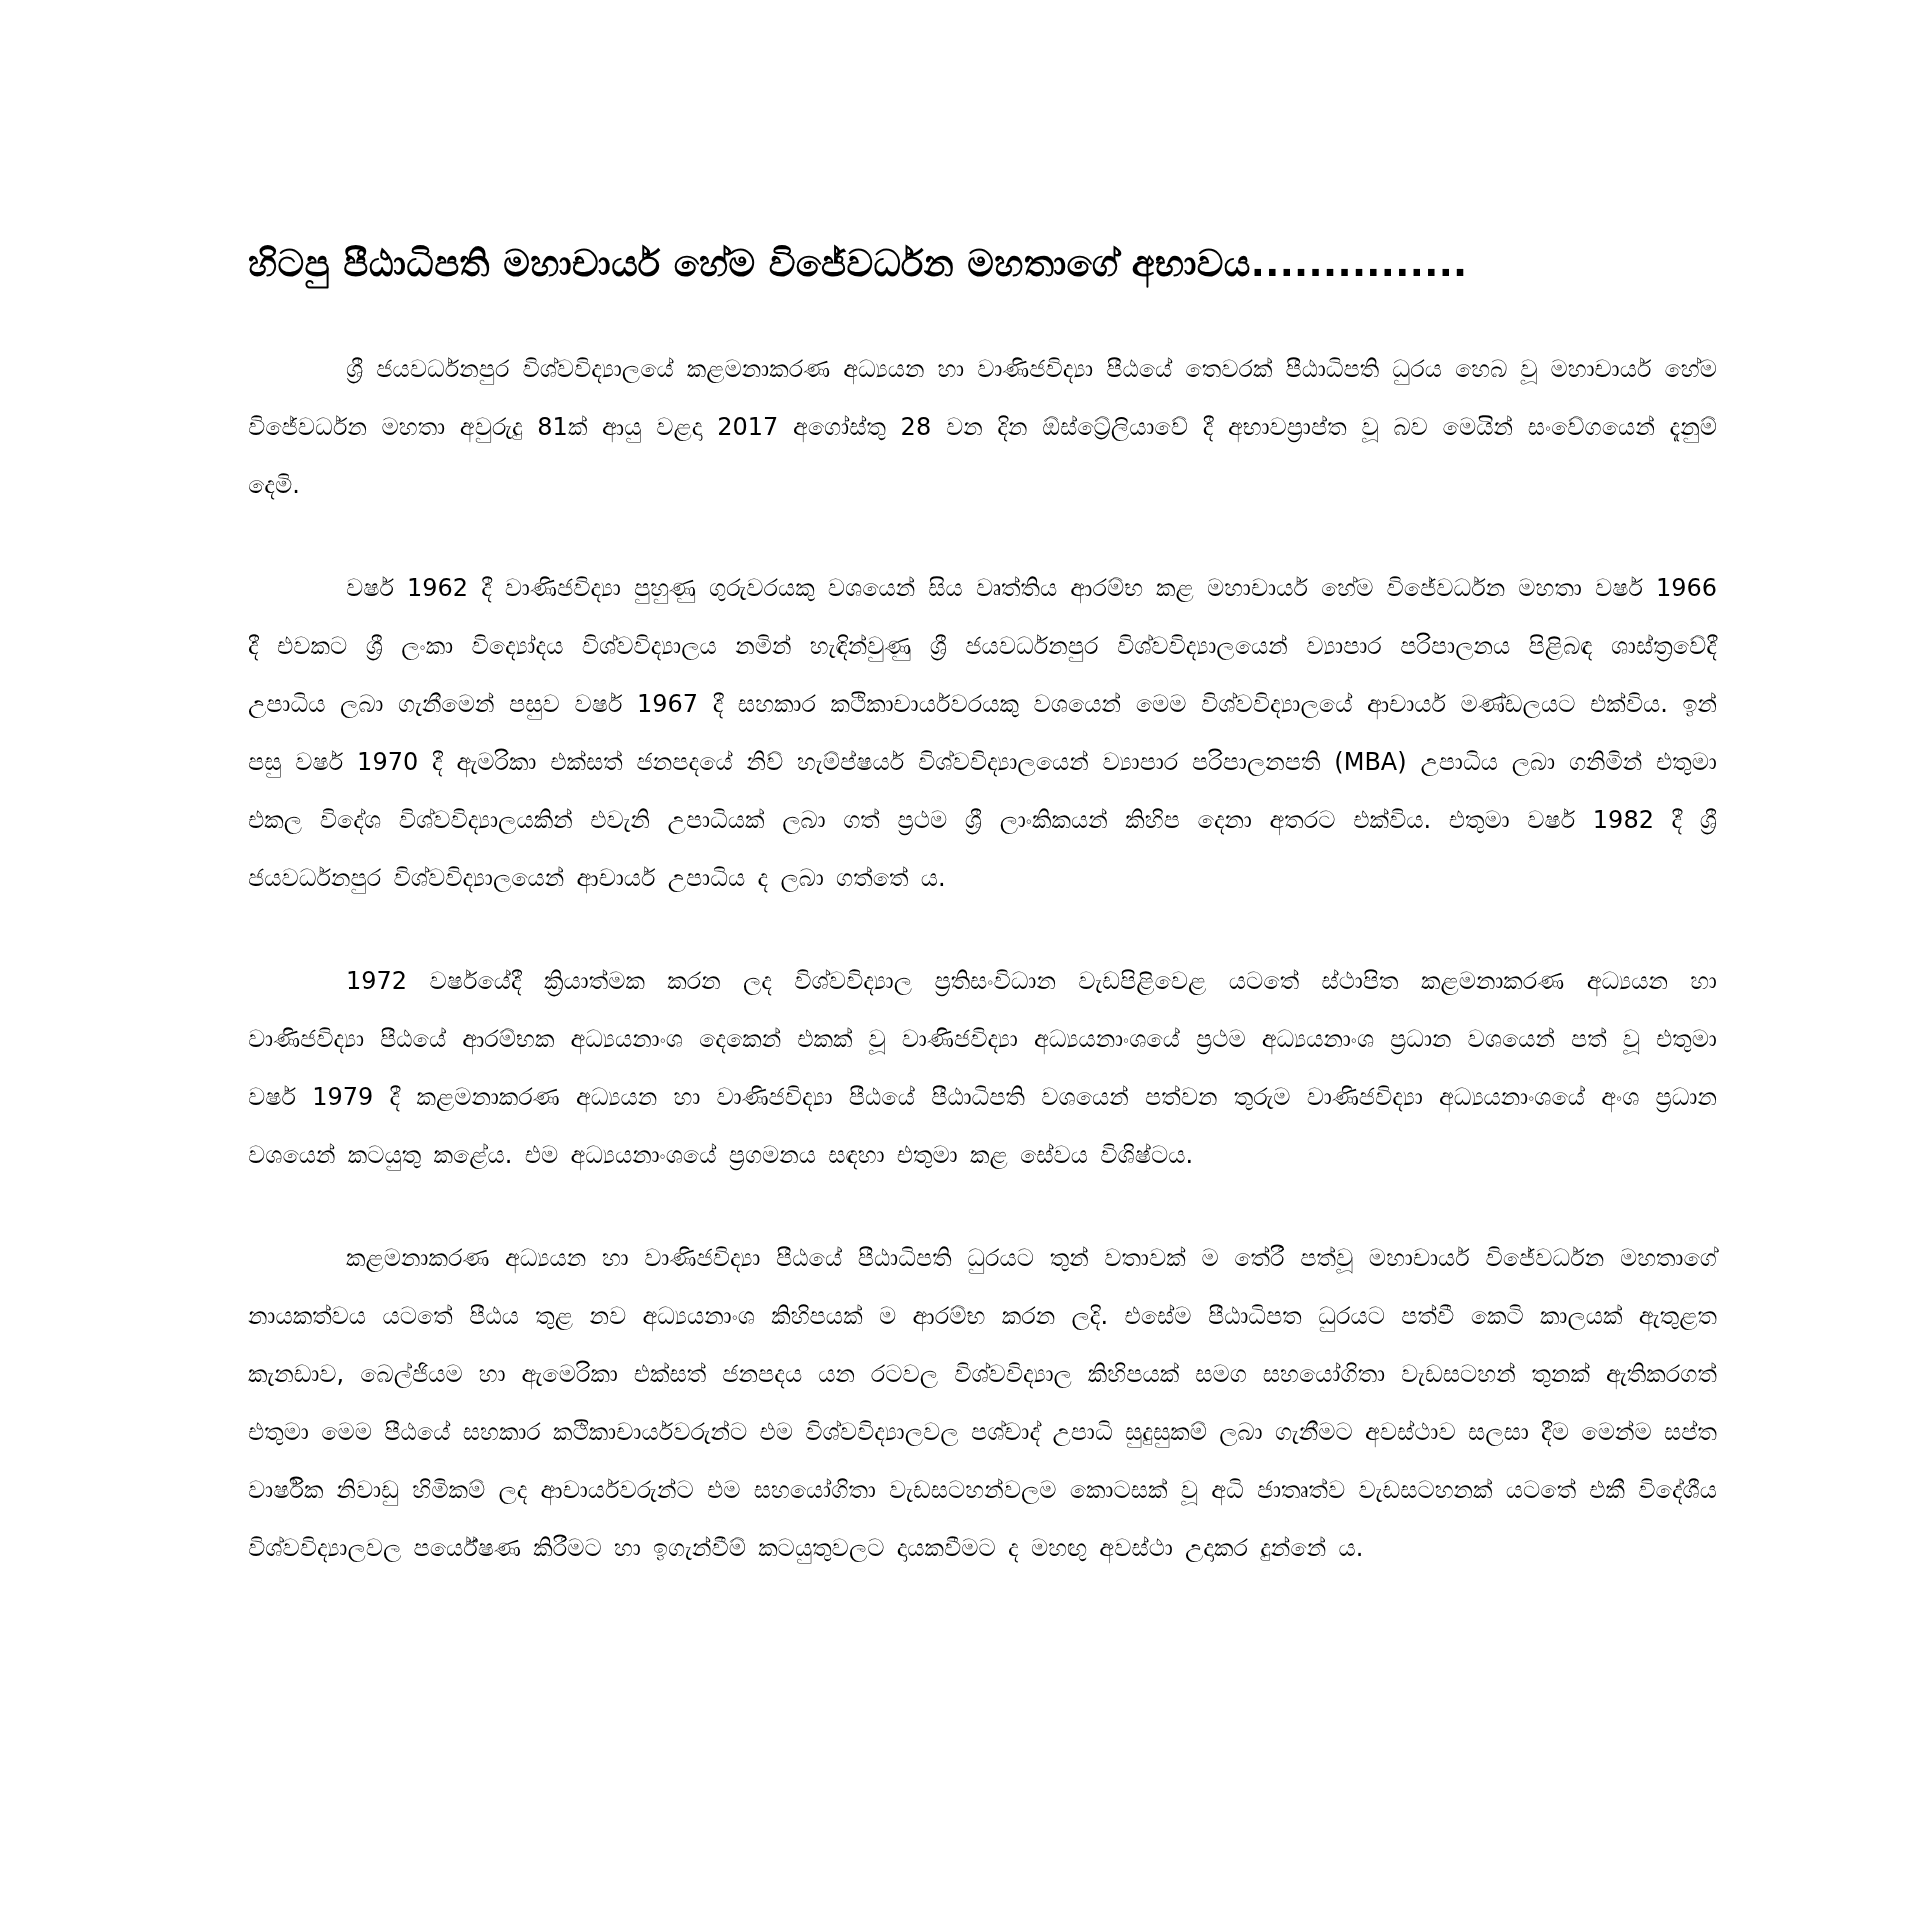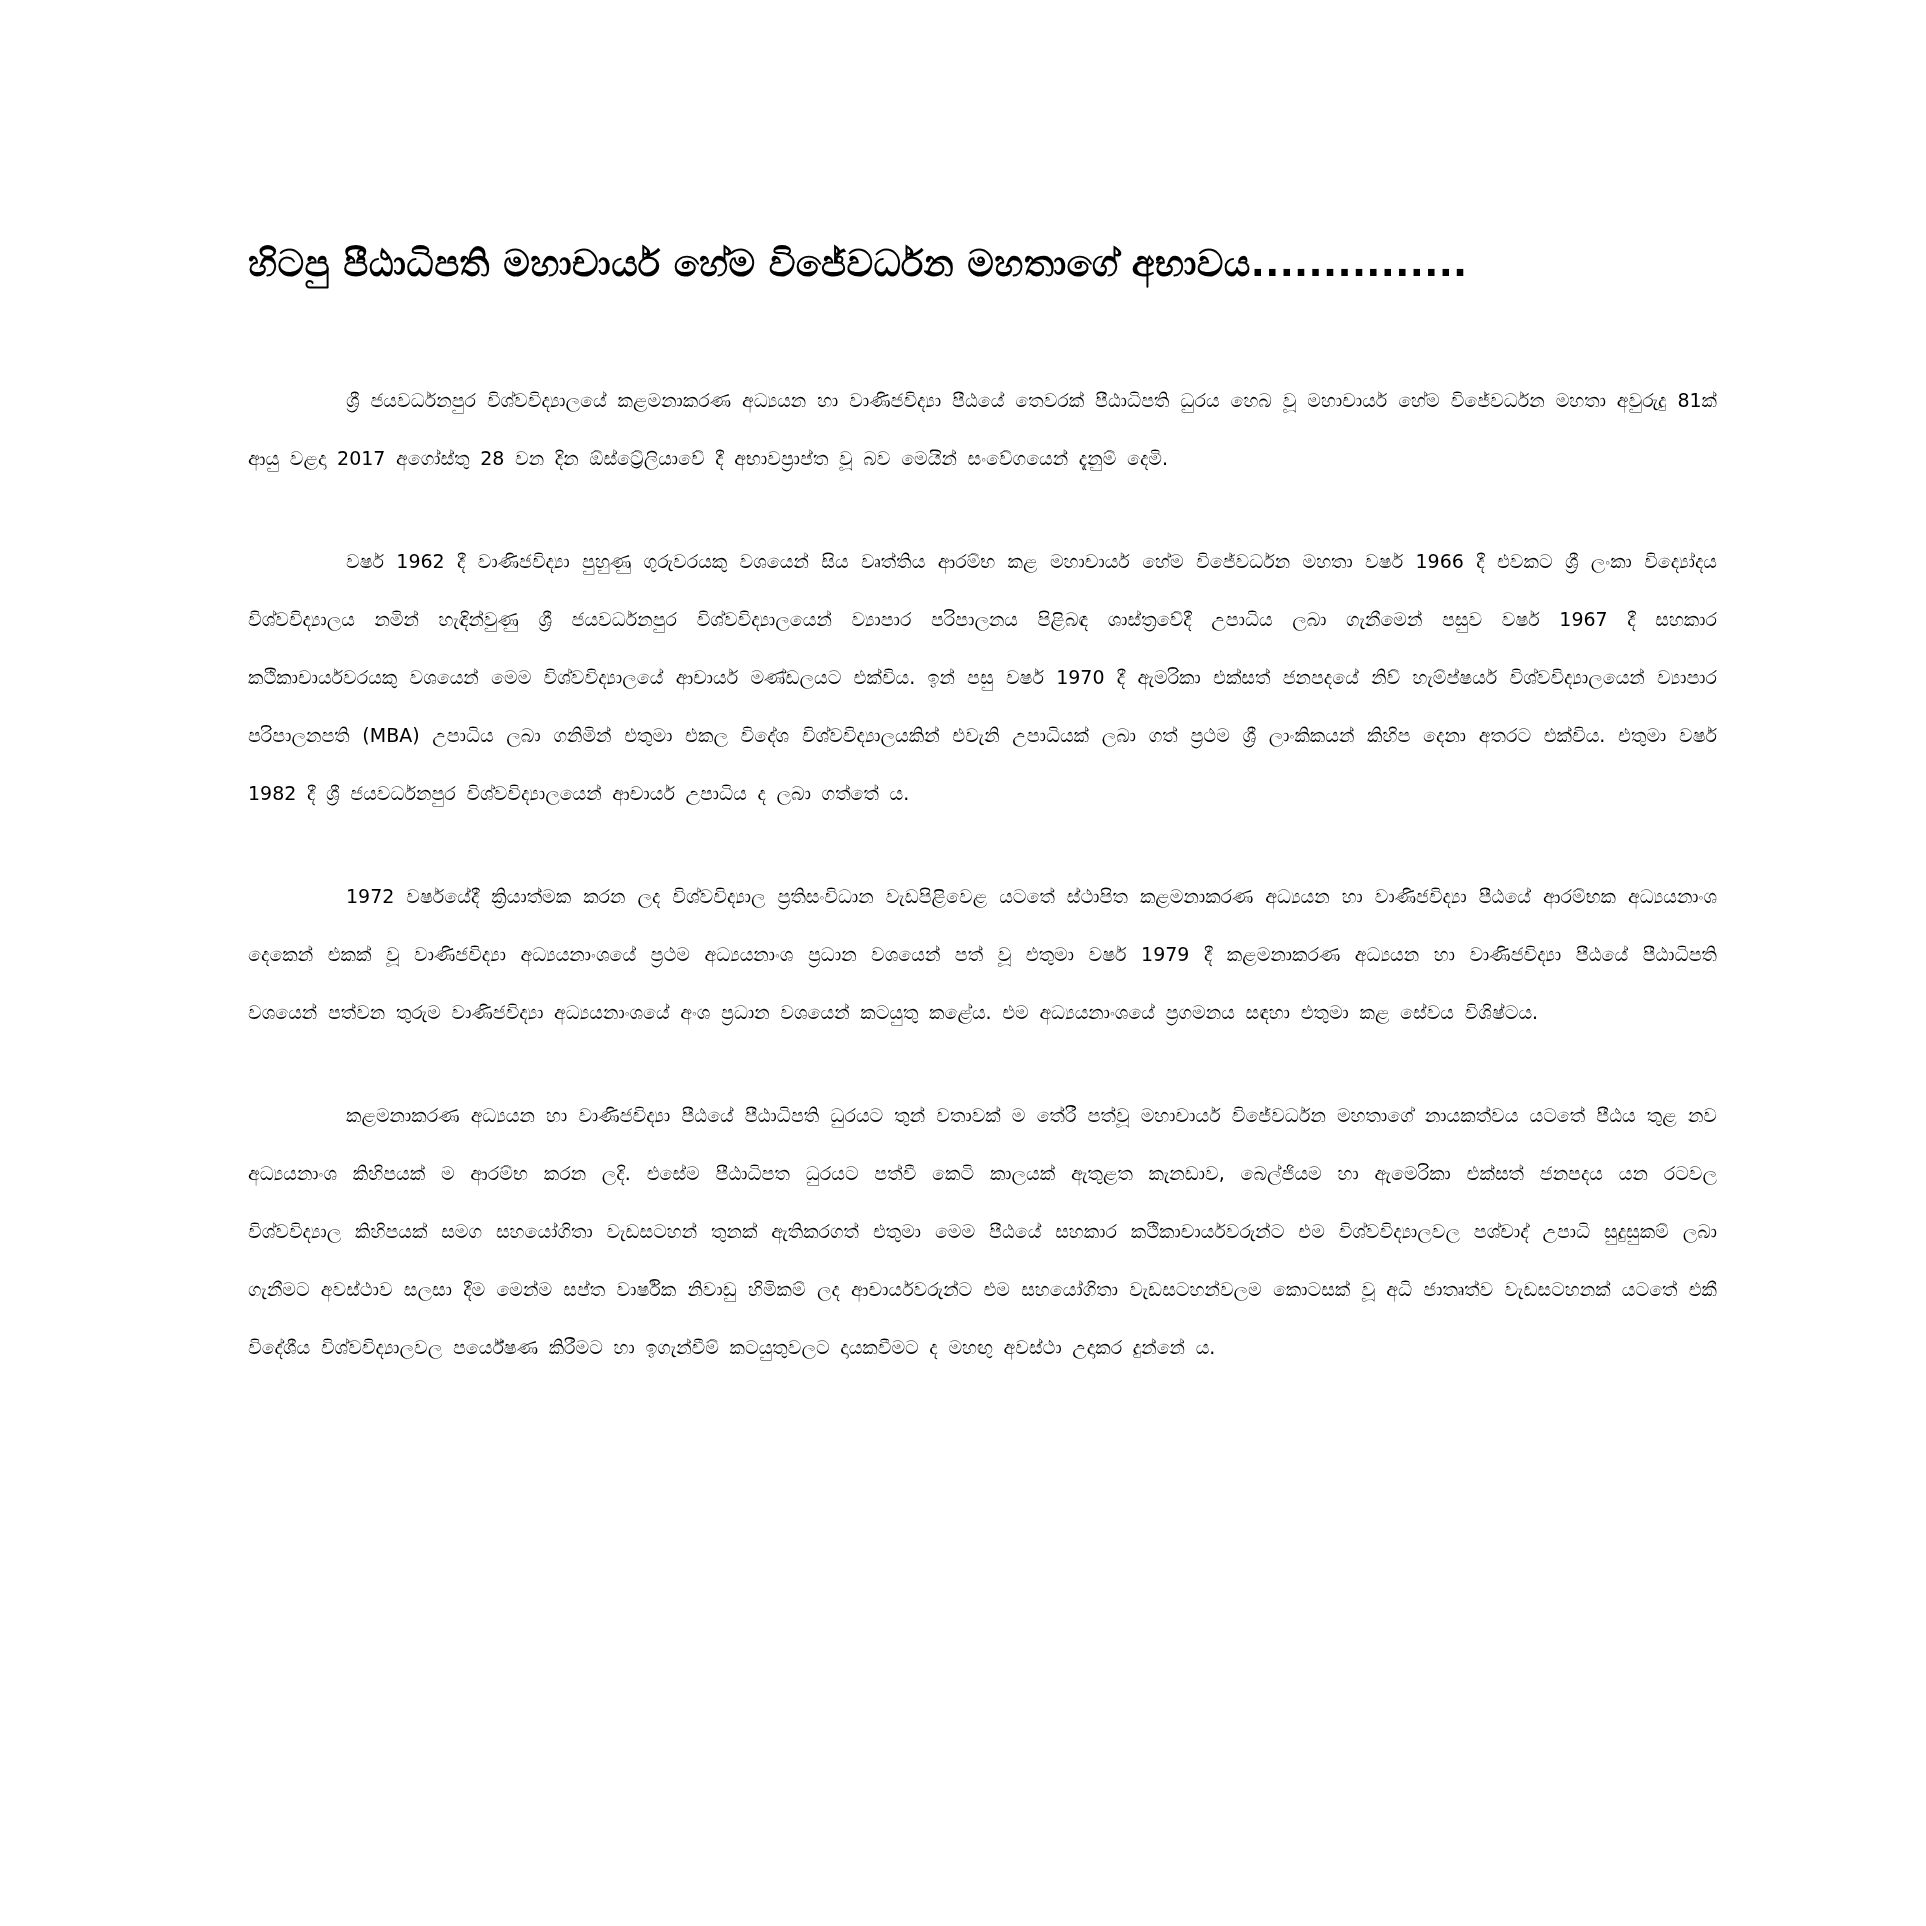--- a/index.html
+++ b/index.html
@@ -15,26 +15,26 @@
     color: #000000;
     font-family: "DejaVu Sans", sans-serif;
     box-sizing: border-box;
     padding: 237px 248px 0 248px;
     overflow: hidden;
   }
   .doc-title {
     font-size: 37px;
     font-weight: bold;
     line-height: 1.45;
-    margin: 0 0 80px 0;
+    margin: 0 0 49px 0;
     letter-spacing: 0.4px;
     white-space: nowrap;
   }
   .body-para {
-    font-size: 19px;
+    font-size: 24px;
     line-height: 58px;
     text-align: justify;
     text-justify: inter-word;
     text-indent: 98px;
     word-spacing: 4.6px;
     margin: 0 0 45px 0;
   }
 </style>
 </head>
 <body>

